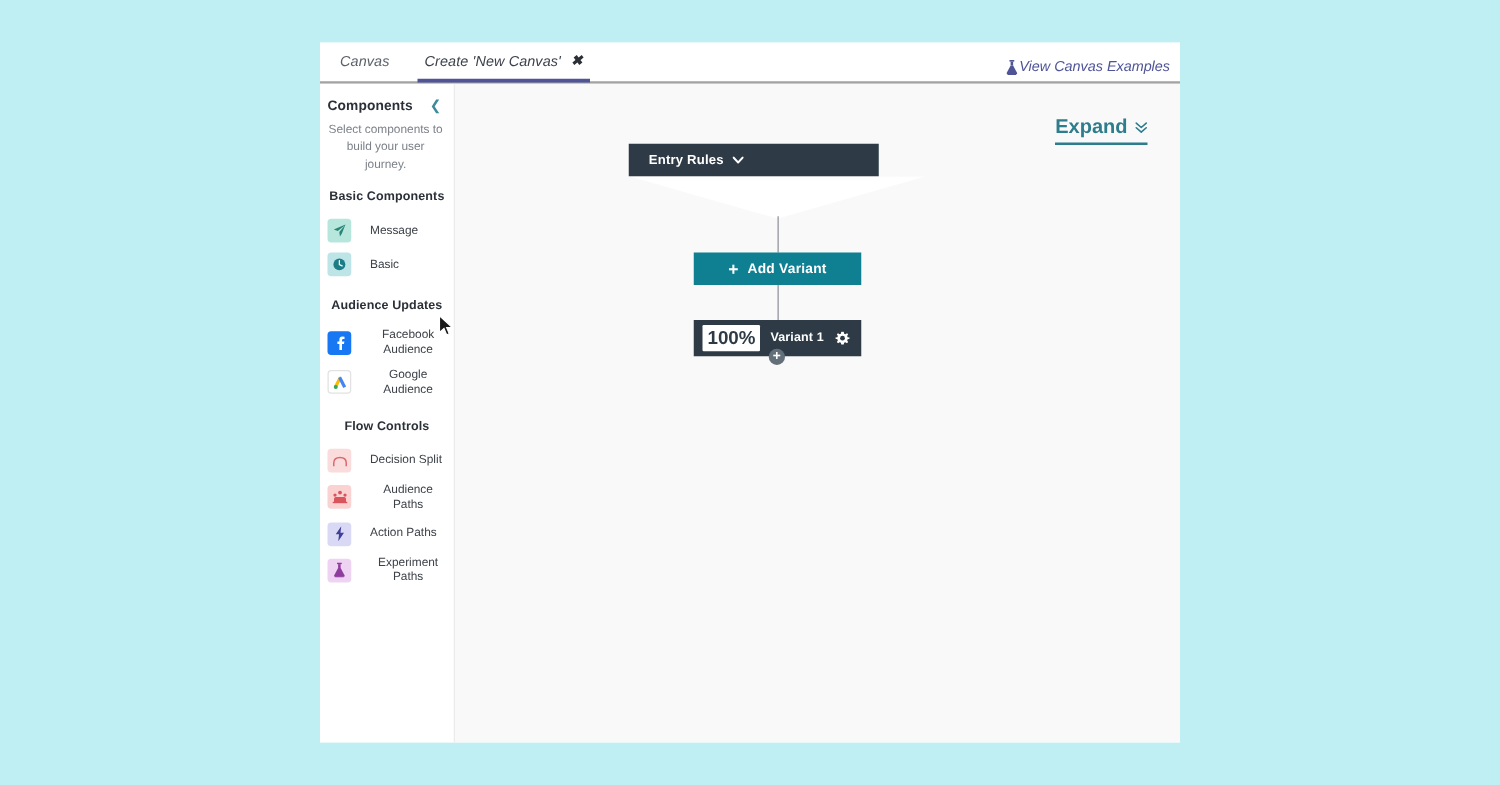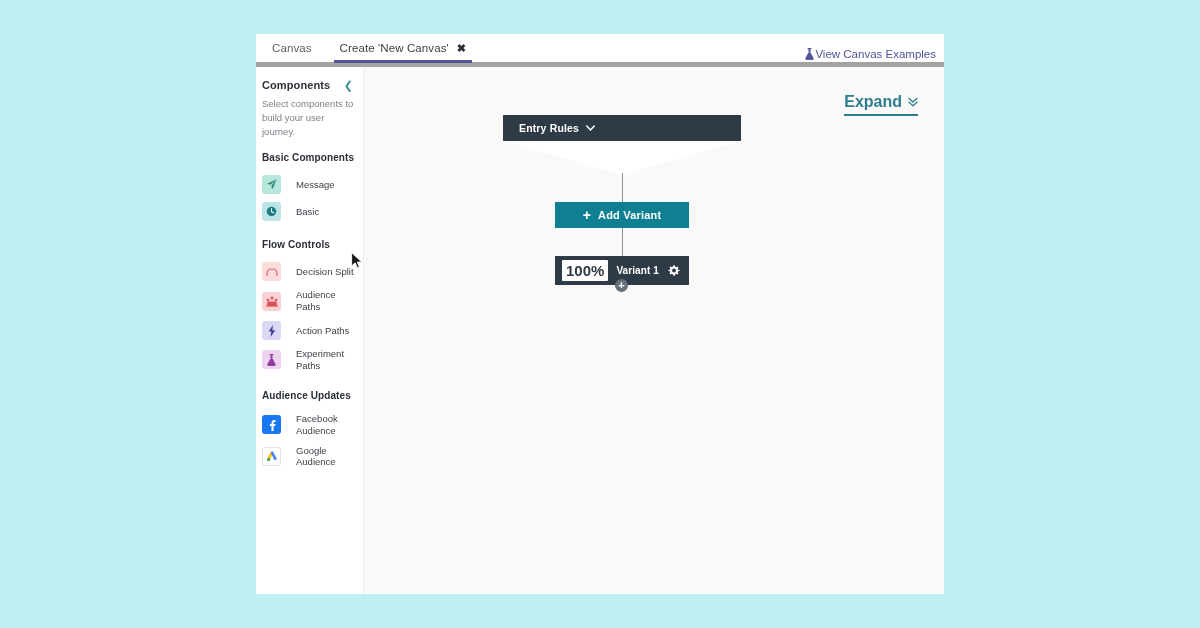--- a/index.html
+++ b/index.html
@@ -22,23 +22,24 @@
     width: 688px; height: 560px;
     background: #ffffff;
     overflow: hidden;
   }
 
   
   #tabbar {
     position: relative;
     height: 33px;
     background: #ffffff;
-    border-bottom: 5px solid #a3a3a3;
+    border-bottom: 2px solid #a3a3a3;
     display: flex;
     align-items: stretch;
+    font-style: italic;
   }
   .tab {
     position: relative;
     display: flex; align-items: center;
     padding: 0 14px;
     font-size: 11.5px;
     color: #5c6169;
     letter-spacing: .1px;
     cursor: pointer;
     white-space: nowrap;
@@ -79,20 +80,21 @@
     height: 527px;
   }
 
   
   #sidebar {
     width: 108px;
     background: #ffffff;
     border-right: 1px solid #ececec;
     padding: 12px 0 0 0;
     flex: 0 0 108px;
+    text-align: center;
   }
   .side-head {
     display: flex; align-items: center; justify-content: space-between;
     padding: 0 10px 0 6px;
     margin-bottom: 6px;
   }
   .side-title {
     font-size: 11px;
     font-weight: bold;
     color: #2b3038;
@@ -156,21 +158,21 @@
     padding-bottom: 3px;
     border-bottom: 2px solid #2d7d8c;
     cursor: pointer;
   }
   #expand-btn svg { display: block; }
 
   
   #entry-rules {
     position: absolute;
     left: 139px; top: 48px;
-    width: 238px; height: 26px;
+    width: 200px; height: 26px;
     background: #2e3b46;
     display: flex; align-items: center;
     padding-left: 16px;
     gap: 7px;
     color: #ffffff;
     font-size: 10.5px;
     font-weight: bold;
     letter-spacing: .15px;
     cursor: pointer;
   }
@@ -322,20 +324,44 @@
               <svg width="11" height="11" viewBox="0 0 12 12">
                 <circle cx="6" cy="6" r="5.2" fill="#1b7d86"></circle>
                 <path d="M6 2.8 L6 6.2 L8.4 7.3" stroke="#ffffff" stroke-width="1.1" fill="none" stroke-linecap="round"></path>
               </svg>
             </span>
             <span class="comp-label">Basic</span>
           </div>
         </div>
 
         <div class="group">
+          <div class="group-title">Audience Updates</div>
+
+          <div class="comp-row">
+            <span class="comp-icon" style="background:#1877f2">
+              <svg width="12" height="12" viewBox="0 0 12 12">
+                <path d="M7.6 12 L7.6 7.1 L9.2 7.1 L9.5 5.1 L7.6 5.1 L7.6 3.9 Q7.6 3.1 8.7 3.1 L9.6 3.1 L9.6 1.3 Q8.8 1.1 7.9 1.1 Q5.5 1.1 5.5 3.6 L5.5 5.1 L3.9 5.1 L3.9 7.1 L5.5 7.1 L5.5 12 Z" fill="#ffffff"></path>
+              </svg>
+            </span>
+            <span class="comp-label">Facebook Audience</span>
+          </div>
+
+          <div class="comp-row">
+            <span class="comp-icon" style="background:#ffffff;border:1px solid #e2e2e2">
+              <svg width="12" height="12" viewBox="0 0 12 12">
+                <path d="M5.2 1.2 L1.1 9.1 L3.4 10.4 L7.4 2.5 Z" fill="#fbbc04"></path>
+                <path d="M6.8 1.2 L10.9 9.1 L8.6 10.4 L4.6 2.5 Z" fill="#4285f4"></path>
+                <circle cx="2.6" cy="9.6" r="1.6" fill="#34a853"></circle>
+              </svg>
+            </span>
+            <span class="comp-label">Google Audience</span>
+          </div>
+        </div>
+
+        <div class="group">
           <div class="group-title">Flow Controls</div>
 
           <div class="comp-row">
             <span class="comp-icon" style="background:#fadcdc">
               <svg width="12" height="11" viewBox="0 0 12 11">
                 <path d="M1 10 L1 7.5 Q1 3 6 3 Q11 3 11 7.5 L11 10" stroke="#d96a6f" stroke-width="1.2" fill="none"></path>
               </svg>
             </span>
             <span class="comp-label">Decision Split</span>
           </div>
@@ -365,44 +391,20 @@
           <div class="comp-row">
             <span class="comp-icon" style="background:#eed3f2">
               <svg width="9" height="12" viewBox="0 0 9 12">
                 <rect x="2.6" y="0" width="3.8" height="1.3" fill="#8e3c9e"></rect>
                 <rect x="3.5" y="1.3" width="2" height="3.1" fill="#8e3c9e"></rect>
                 <path d="M3.5 4.4 L0.4 10.2 Q-0.2 11.4 1.1 11.4 L7.9 11.4 Q9.2 11.4 8.6 10.2 L5.5 4.4 Z" fill="#8e3c9e"></path>
                 <rect x="1.1" y="11.1" width="6.8" height="0.9" fill="#8e3c9e"></rect>
               </svg>
             </span>
             <span class="comp-label">Experiment Paths</span>
-          </div>
-        </div>
-
-        <div class="group">
-          <div class="group-title">Audience Updates</div>
-
-          <div class="comp-row">
-            <span class="comp-icon" style="background:#1877f2">
-              <svg width="12" height="12" viewBox="0 0 12 12">
-                <path d="M7.6 12 L7.6 7.1 L9.2 7.1 L9.5 5.1 L7.6 5.1 L7.6 3.9 Q7.6 3.1 8.7 3.1 L9.6 3.1 L9.6 1.3 Q8.8 1.1 7.9 1.1 Q5.5 1.1 5.5 3.6 L5.5 5.1 L3.9 5.1 L3.9 7.1 L5.5 7.1 L5.5 12 Z" fill="#ffffff"></path>
-              </svg>
-            </span>
-            <span class="comp-label">Facebook Audience</span>
-          </div>
-
-          <div class="comp-row">
-            <span class="comp-icon" style="background:#ffffff;border:1px solid #e2e2e2">
-              <svg width="12" height="12" viewBox="0 0 12 12">
-                <path d="M5.2 1.2 L1.1 9.1 L3.4 10.4 L7.4 2.5 Z" fill="#fbbc04"></path>
-                <path d="M6.8 1.2 L10.9 9.1 L8.6 10.4 L4.6 2.5 Z" fill="#4285f4"></path>
-                <circle cx="2.6" cy="9.6" r="1.6" fill="#34a853"></circle>
-              </svg>
-            </span>
-            <span class="comp-label">Google Audience</span>
           </div>
         </div>
 
       </div>
 
       <div id="canvas">
 
         <div id="expand-btn">
           <span>Expand</span>
           <span>

